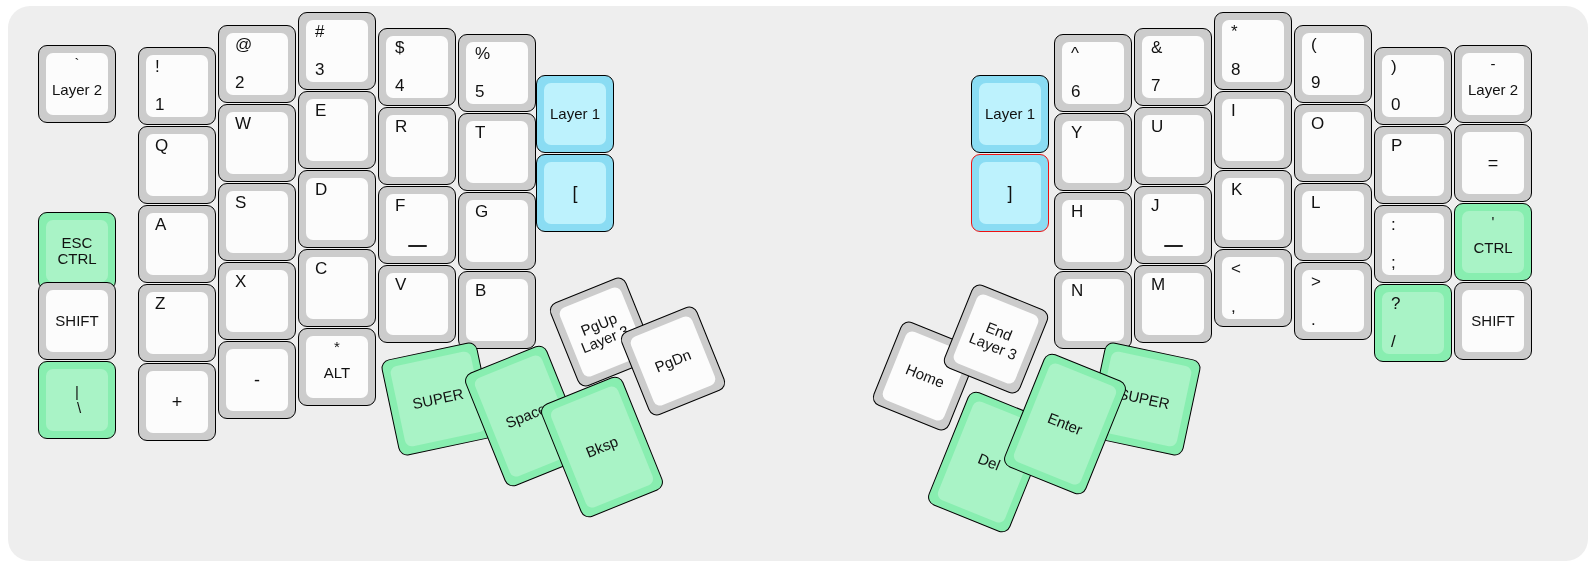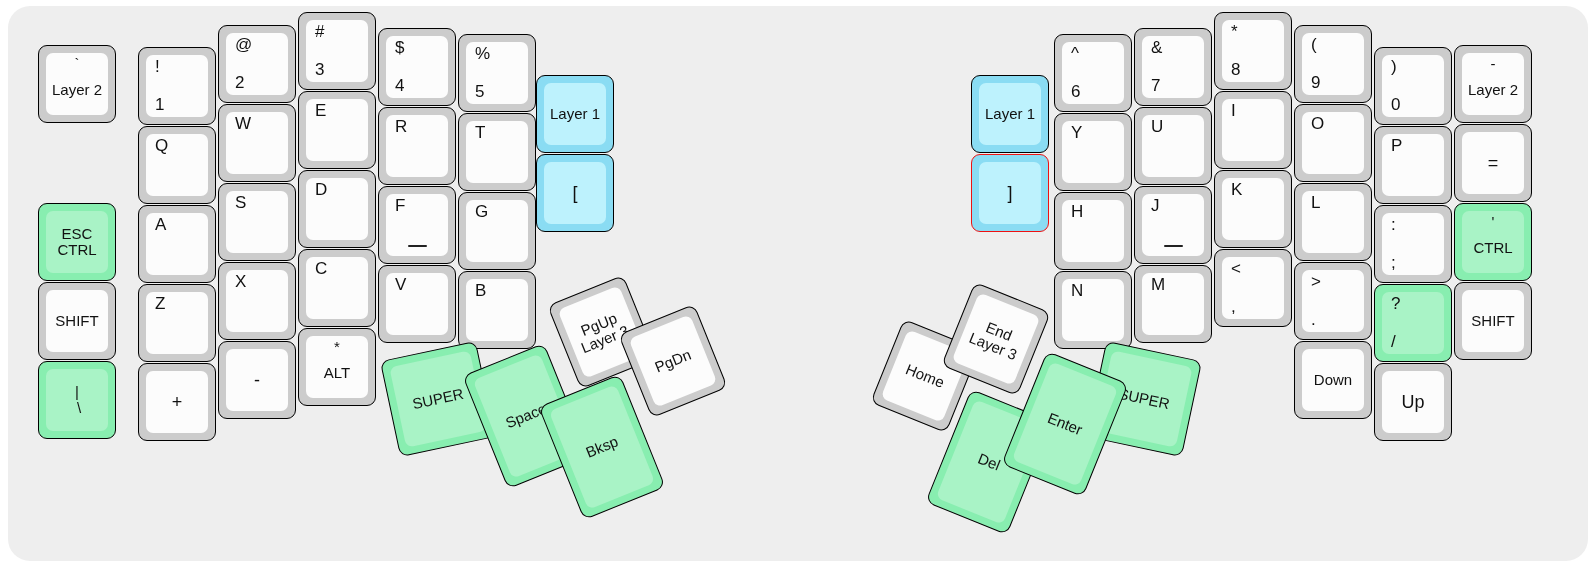--- a/index.html
+++ b/index.html
@@ -37,21 +37,21 @@
 <body>
 
 <div id="stage">
   <div id="panel"></div>
 <div class="key" style="left: 38px; top: 45px; width: 78px; height: 78px;">
       <div class="cap">
         <span class="lg topc">`</span>
         <span class="lg word" style="margin-top: 12px;">Layer 2</span>
       </div>
     </div>
-    <div class="key green" style="left: 38px; top: 203px; width: 78px; height: 78px;">
+    <div class="key green" style="left: 38px; top: 212px; width: 78px; height: 78px;">
       <div class="cap">
         <span class="lg two">ESC
 CTRL</span>
       </div>
     </div>
     <div class="key" style="left: 38px; top: 282px; width: 78px; height: 78px;">
       <div class="cap">
         <span class="lg word">SHIFT</span>
       </div>
     </div>
@@ -309,25 +309,20 @@
       <div class="cap">
         <span class="lg stackTL">L</span>
       </div>
     </div>
     <div class="key" style="left: 1294px; top: 262px; width: 78px; height: 78px;">
       <div class="cap">
         <span class="lg stackTL">&gt;</span>
         <span class="lg stackBL">.</span>
       </div>
     </div>
-    <div class="key" style="left: 1294px; top: 341px; width: 78px; height: 78px;">
-      <div class="cap">
-        <span class="lg word">Down</span>
-      </div>
-    </div>
     <div class="key" style="left: 1374px; top: 47px; width: 78px; height: 78px;">
       <div class="cap">
         <span class="lg stackTL">)</span>
         <span class="lg stackBL">0</span>
       </div>
     </div>
     <div class="key" style="left: 1374px; top: 126px; width: 78px; height: 78px;">
       <div class="cap">
         <span class="lg stackTL">P</span>
       </div>
@@ -335,25 +330,20 @@
     <div class="key" style="left: 1374px; top: 205px; width: 78px; height: 78px;">
       <div class="cap">
         <span class="lg stackTL">:</span>
         <span class="lg stackBL">;</span>
       </div>
     </div>
     <div class="key green" style="left: 1374px; top: 284px; width: 78px; height: 78px;">
       <div class="cap">
         <span class="lg stackTL">?</span>
         <span class="lg stackBL">/</span>
-      </div>
-    </div>
-    <div class="key" style="left: 1374px; top: 363px; width: 78px; height: 78px;">
-      <div class="cap">
-        <span class="lg sym">Up</span>
       </div>
     </div>
     <div class="key" style="left: 1454px; top: 45px; width: 78px; height: 78px;">
       <div class="cap">
         <span class="lg topc">-</span>
         <span class="lg word" style="margin-top: 12px;">Layer 2</span>
       </div>
     </div>
     <div class="key" style="left: 1454px; top: 124px; width: 78px; height: 78px;">
       <div class="cap">

